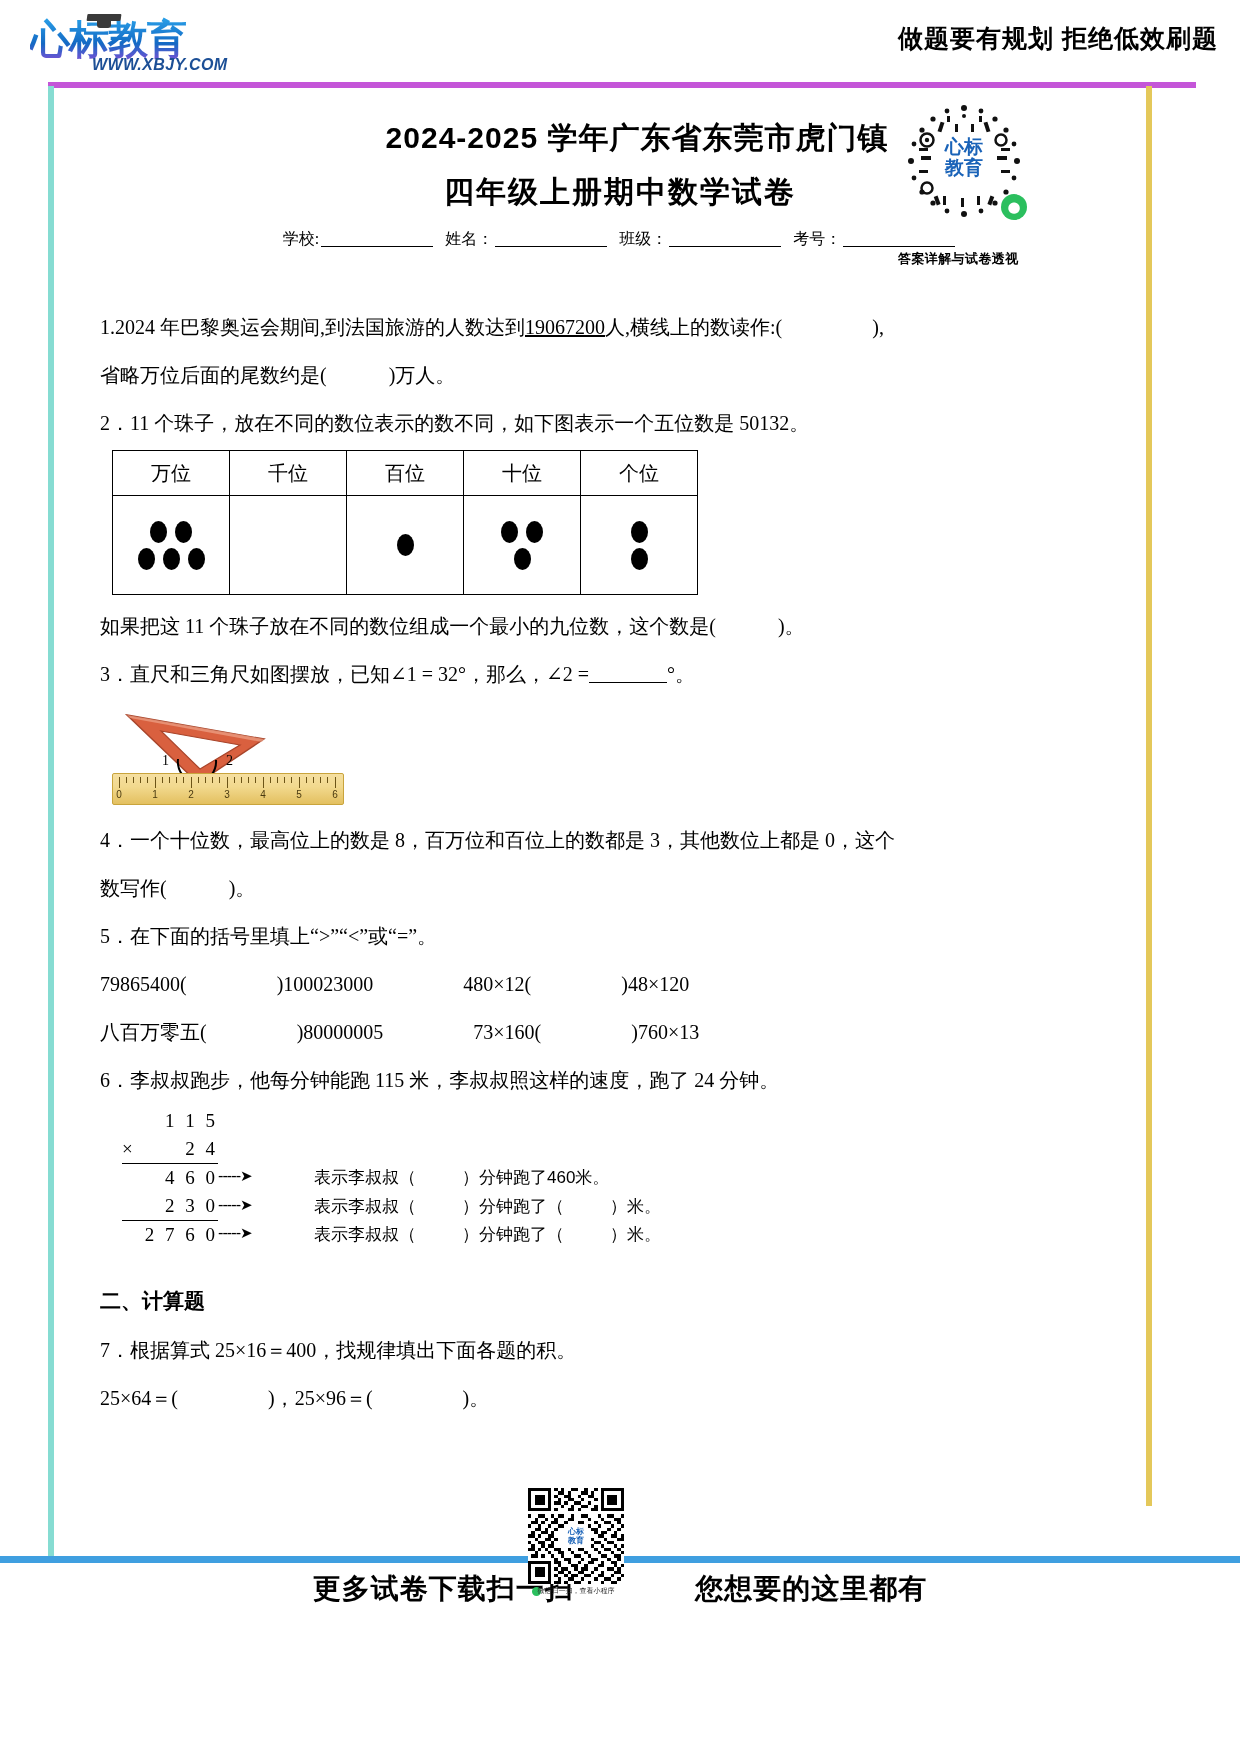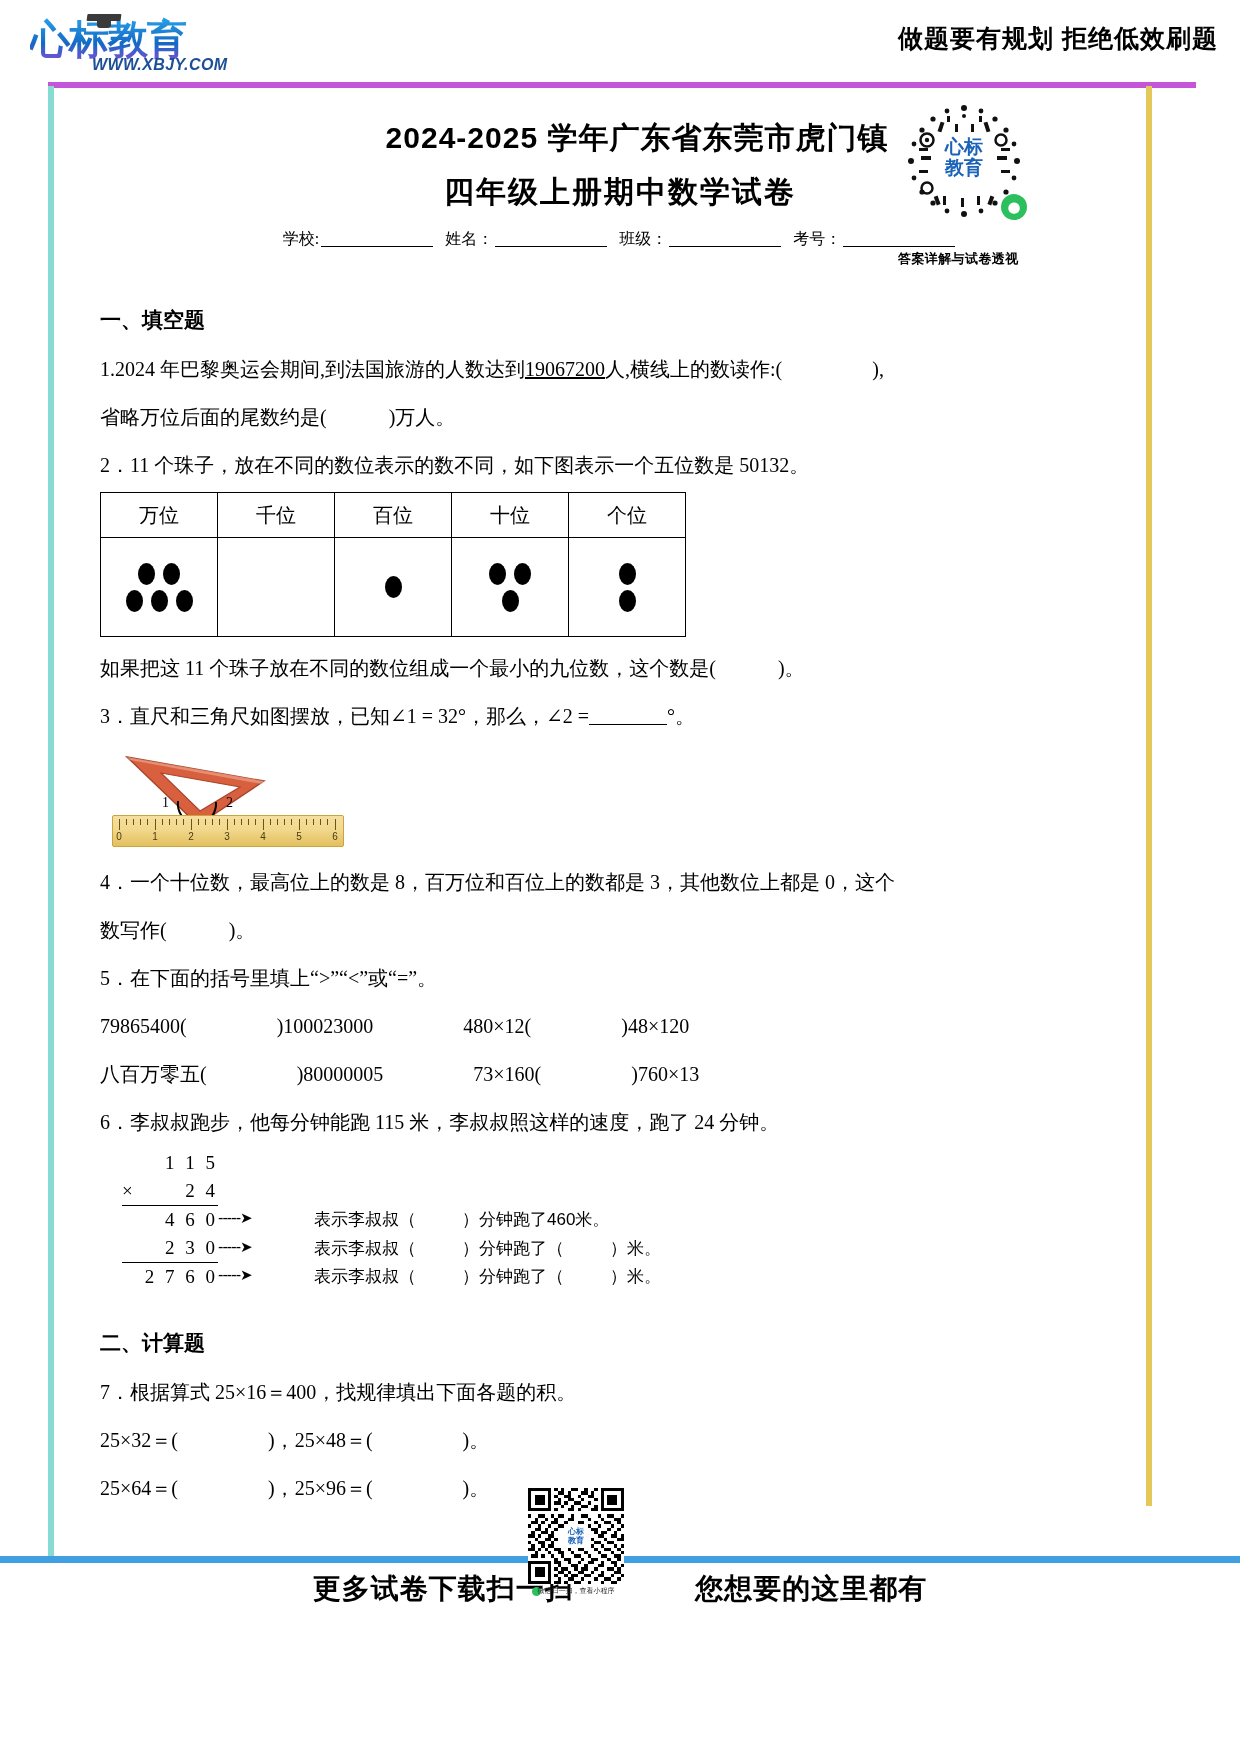--- a/index.html
+++ b/index.html
@@ -131,21 +131,21 @@
   .uline{ text-decoration:underline; }
   .blank-short{
     display:inline-block; border-bottom:1.4px solid #000;
     width:78px; height:16px; vertical-align:-2px;
   }
   .sp{ display:inline-block; width:90px; }
   .sp-sm{ display:inline-block; width:62px; }
 
   
   table.digits{
-    border-collapse:collapse; margin:6px 0 10px 0;
+    border-collapse:collapse; margin:6px 0 10px 12px;
     table-layout:fixed; width:570px;padding-left:13px;
   }
   table.digits td{
     border:1.6px solid #000; text-align:center;
     width:114px; font-size:20px;
   }
   table.digits tr.head td{ height:42px; }
   table.digits tr.beads td{ height:96px; vertical-align:middle; }
   .beadwrap{ display:flex; flex-direction:column; align-items:center;
              justify-content:center; gap:5px; height:88px; }
@@ -294,21 +294,20 @@
   <div class="qr-brand">
     <div>心标</div>
     <div class="b2">教育</div>
   </div>
   <div class="qr-wechat">●</div>
 </div>
 <div class="qr-caption">答案详解与试卷透视</div>
 
 <div class="content">
 
-  <div class="sec-head">一、填空题</div>
 
   <div class="q">
     <span>1.2024 年巴黎奥运会期间,到法国旅游的人数达到</span><span class="uline">19067200</span><span>人,横线上的数读作:(</span><span class="sp"></span><span>),</span>
   </div>
   <div class="q">
     <span>省略万位后面的尾数约是(</span><span class="sp-sm"></span><span>)万人。</span>
   </div>
 
   <div class="q">2．11 个珠子，放在不同的数位表示的数不同，如下图表示一个五位数是 50132。</div>
 
@@ -484,23 +483,20 @@
         <span class="sp-sm" style="width:46px"></span>
         <span class="mtext">）分钟跑了（</span>
         <span class="sp-sm" style="width:46px"></span>
         <span class="mtext">）米。</span>
     </div>
   </div>
 
   <div class="sec-head" style="margin-top:38px">二、计算题</div>
 
   <div class="q">7．根据算式 25×16＝400，找规律填出下面各题的积。</div>
-  <div class="q">
-    <span>25×32＝(</span><span class="sp"></span><span>)，</span><span>25×48＝(</span><span class="sp"></span><span>)。</span>
-  </div>
   <div class="q">
     <span>25×64＝(</span><span class="sp"></span><span>)，</span><span>25×96＝(</span><span class="sp"></span><span>)。</span>
   </div>
 
 </div>
 
 <div class="footer">
   <div class="footer-text">
     <span>更多试卷下载扫一扫</span>
     <span style="display:inline-block;width:104px"></span>

